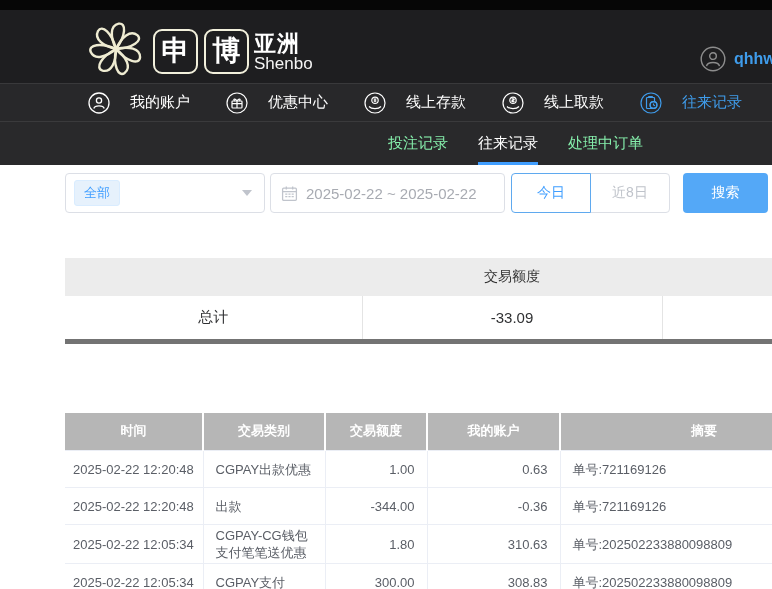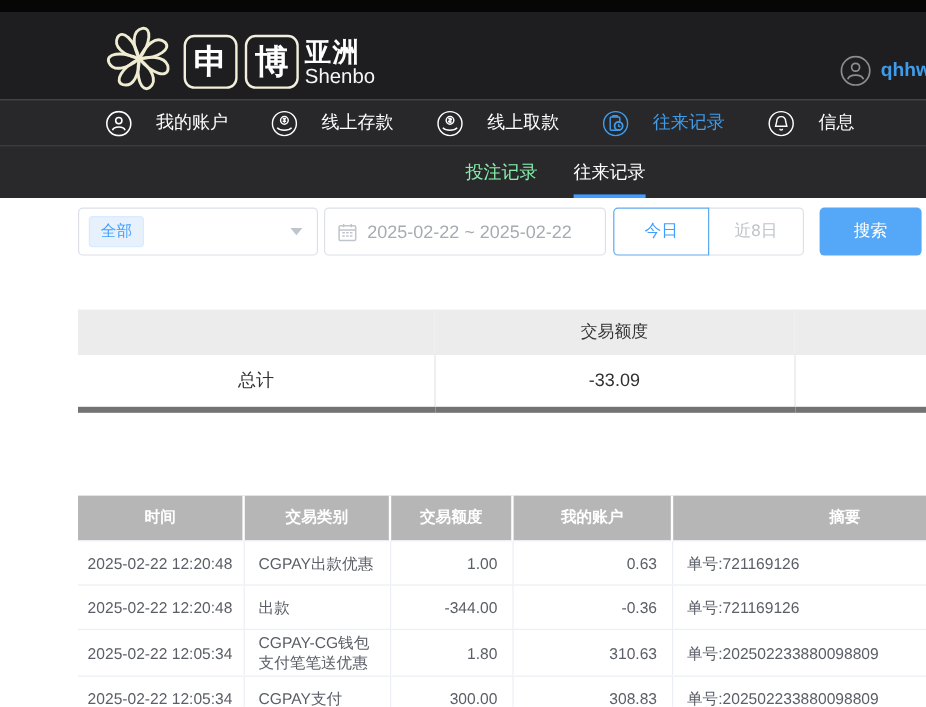--- a/index.html
+++ b/index.html
@@ -121,20 +121,28 @@
     <svg class="nav-icon" width="22" height="22" viewBox="0 0 22 22" fill="none" stroke="currentColor" stroke-width="1.3">
       <circle cx="11" cy="11" r="10"></circle>
         <circle cx="11" cy="8.5" r="2.6"></circle>
       <path d="M5.8,16.5 C6.8,13 15.2,13 16.2,16.5"></path>
     </svg>
     <span>我的账户</span>
   </div>
   <div class="nav-item">
     <svg class="nav-icon" width="22" height="22" viewBox="0 0 22 22" fill="none" stroke="currentColor" stroke-width="1.2">
       <circle cx="11" cy="11" r="10"></circle>
+        <rect x="6" y="9" width="10" height="7" rx="0.8"></rect>
+      <path d="M6,11.6 L16,11.6 M11,9 L11,16 M11,9 C9,5.8 6.6,7.2 8.6,9 M11,9 C13,5.8 15.4,7.2 13.4,9"></path>
+    </svg>
+    <span>优惠中心</span>
+  </div>
+  <div class="nav-item">
+    <svg class="nav-icon" width="22" height="22" viewBox="0 0 22 22" fill="none" stroke="currentColor" stroke-width="1.2">
+      <circle cx="11" cy="11" r="10"></circle>
         <circle cx="11" cy="8.3" r="3.2"></circle>
       <path d="M9.6,7 L12.4,7 M9.6,9 L12.4,9 M11,7 L11,10.3 M5,14.5 C7.5,17.3 14.5,17.3 17,14.5"></path>
     </svg>
     <span>线上存款</span>
   </div>
   <div class="nav-item">
     <svg class="nav-icon" width="22" height="22" viewBox="0 0 22 22" fill="none" stroke="currentColor" stroke-width="1.2">
       <circle cx="11" cy="11" r="10"></circle>
         <circle cx="11" cy="8.3" r="3.2"></circle>
       <path d="M11,6.5 L11,10.1 M9.8,7.3 C9.8,6.6 12.2,6.6 12.2,7.5 C12.2,8.4 9.8,8.2 9.8,9.1 C9.8,10 12.2,10 12.2,9.3 M5,14.5 C7.5,17.3 14.5,17.3 17,14.5"></path>
@@ -157,20 +165,21 @@
       <circle cx="11" cy="11" r="10"></circle>
       <path d="M11,5.2 C8.4,5.2 7.3,7.4 7.2,9.6 L6.3,13.2 L15.7,13.2 L14.8,9.6 C14.7,7.4 13.6,5.2 11,5.2 Z M9.9,15.2 a1.1,1.1 0 0 0 2.2,0"></path>
     </svg>
     <span>信息</span>
   </div>
 </div>
 
 <div class="sub-nav">
   <div class="sub-tab">投注记录</div>
   <div class="sub-tab active">往来记录</div>
+  <div class="sub-tab">处理中订单</div>
 </div>
 
 <div class="content">
 
   <div class="filter-row">
     <div class="select-box">
       <span class="select-tag">全部</span>
       <span class="select-arrow"></span>
     </div>
     <div class="date-box">

